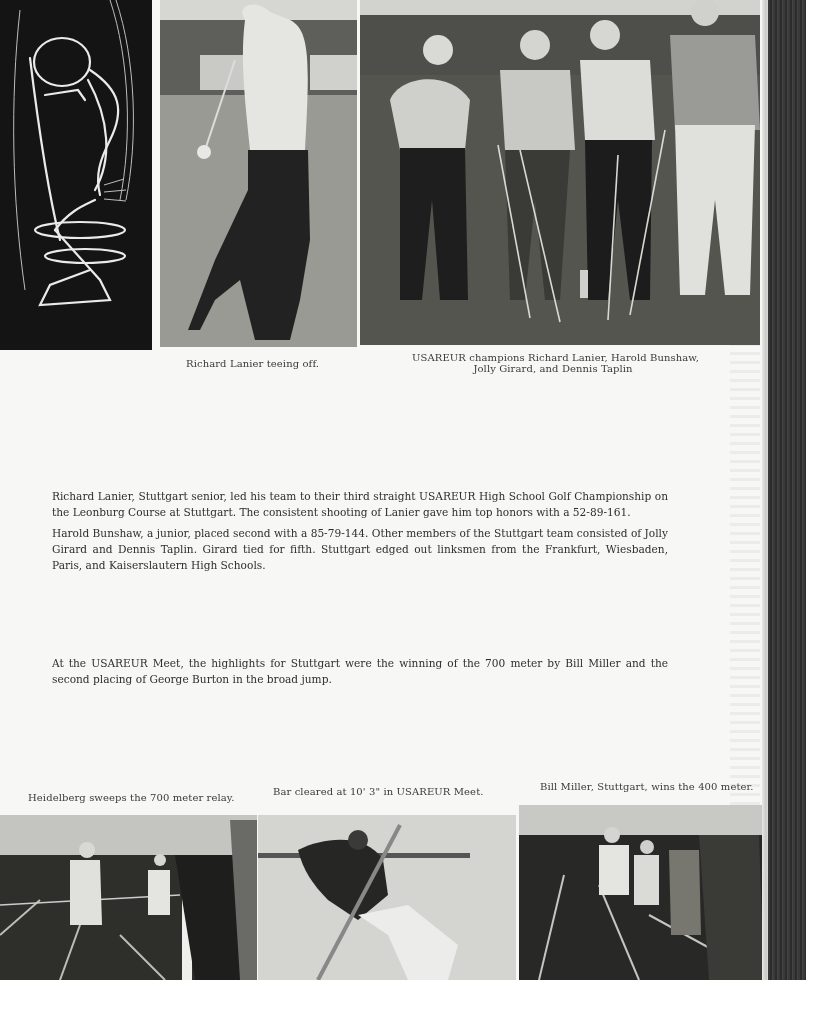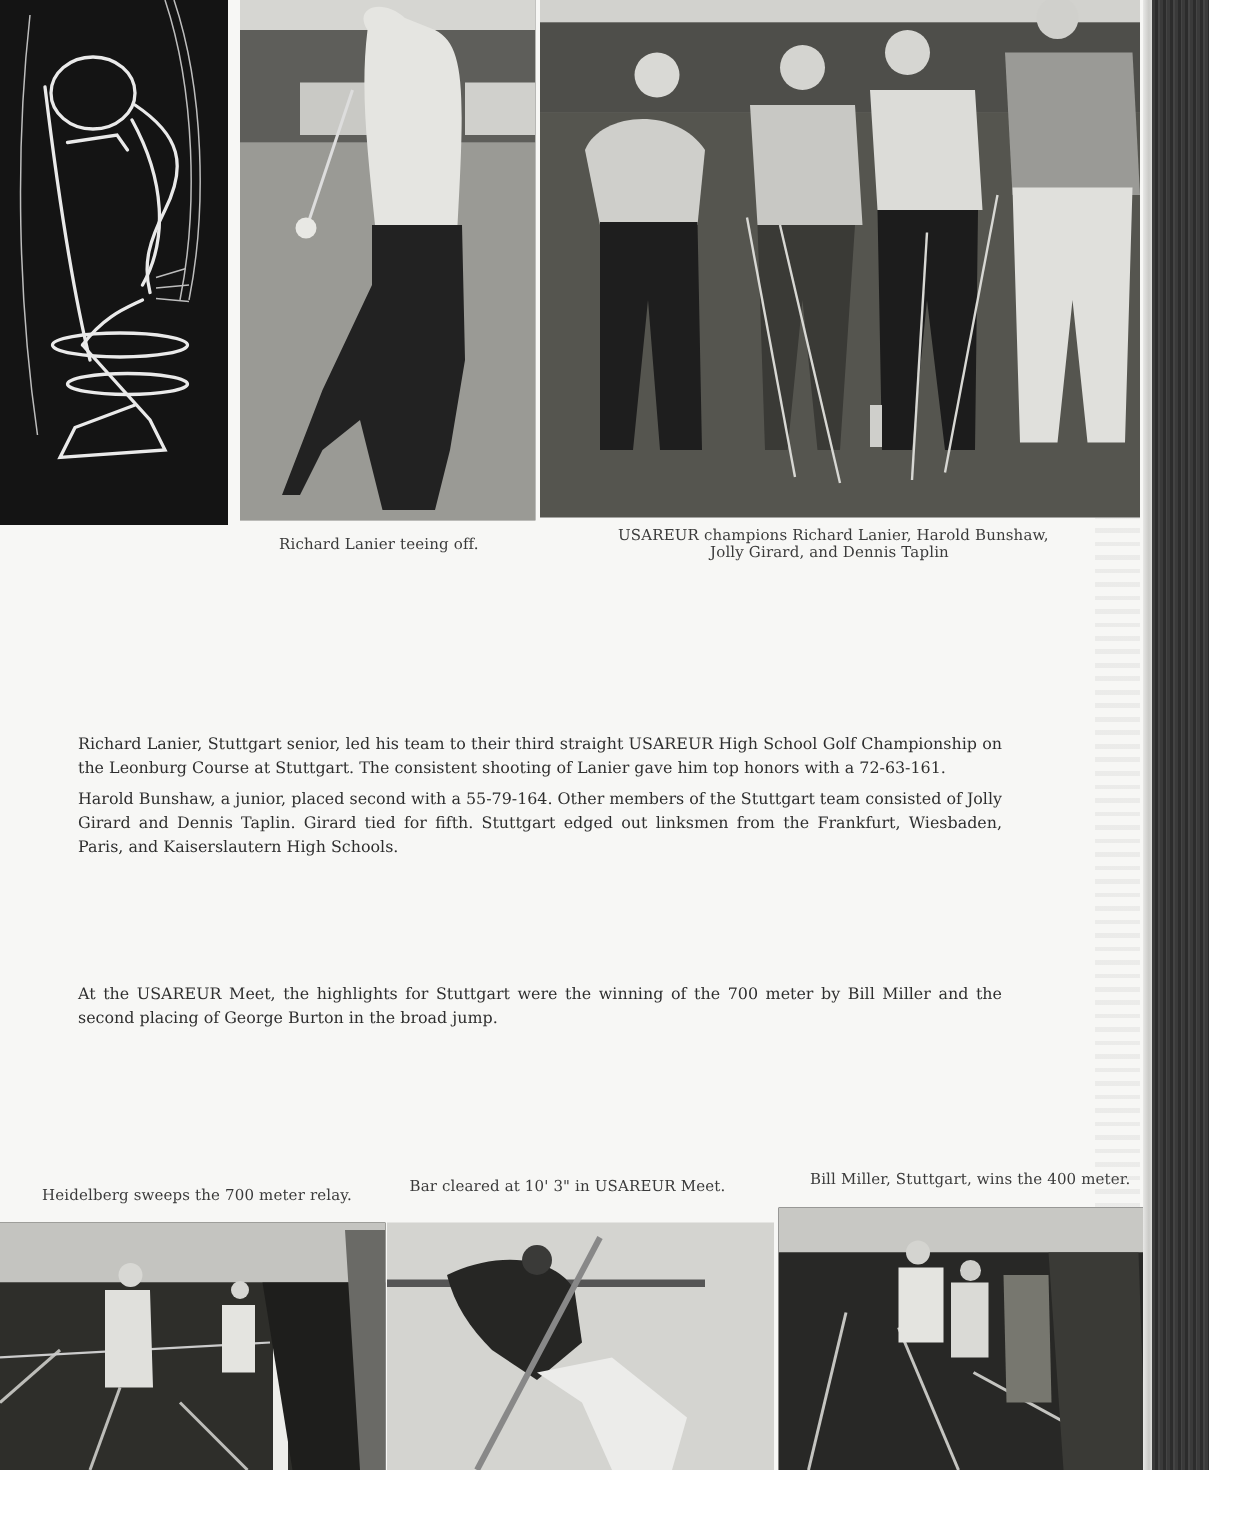--- a/index.html
+++ b/index.html
@@ -94,22 +94,22 @@
     </svg>
   </div>
 
   <div class="caption" style="left:186px;top:358px;">Richard Lanier teeing off.</div>
   <div class="caption right" style="left:412px;top:352px;width:282px;">
     <div>USAREUR champions Richard Lanier, Harold Bunshaw,</div>
     <div>Jolly Girard, and Dennis Taplin</div>
   </div>
 
   <div class="para" style="left:52px;top:488px;width:616px;">
-    <p>Richard Lanier, Stuttgart senior, led his team to their third straight USAREUR High School Golf Championship on the Leonburg Course at Stuttgart. The consistent shooting of Lanier gave him top honors with a 72-63-161.</p>
-    <p>Harold Bunshaw, a junior, placed second with a 55-79-164. Other members of the Stuttgart team consisted of Jolly Girard and Dennis Taplin. Girard tied for fifth. Stuttgart edged out linksmen from the Frankfurt, Wiesbaden, Paris, and Kaiserslautern High Schools.</p>
+    <p>Richard Lanier, Stuttgart senior, led his team to their third straight USAREUR High School Golf Championship on the Leonburg Course at Stuttgart. The consistent shooting of Lanier gave him top honors with a 52-89-161.</p>
+    <p>Harold Bunshaw, a junior, placed second with a 85-79-144. Other members of the Stuttgart team consisted of Jolly Girard and Dennis Taplin. Girard tied for fifth. Stuttgart edged out linksmen from the Frankfurt, Wiesbaden, Paris, and Kaiserslautern High Schools.</p>
   </div>
 
   <div class="para" style="left:52px;top:655px;width:616px;">
     <p>At the USAREUR Meet, the highlights for Stuttgart were the winning of the 700 meter by Bill Miller and the second placing of George Burton in the broad jump.</p>
   </div>
 
   <div class="caption" style="left:28px;top:792px;">Heidelberg sweeps the 700 meter relay.</div>
   <div class="caption" style="left:273px;top:786px;">Bar cleared at 10' 3" in USAREUR Meet.</div>
   <div class="caption" style="left:540px;top:781px;">Bill Miller, Stuttgart, wins the 400 meter.</div>
 

